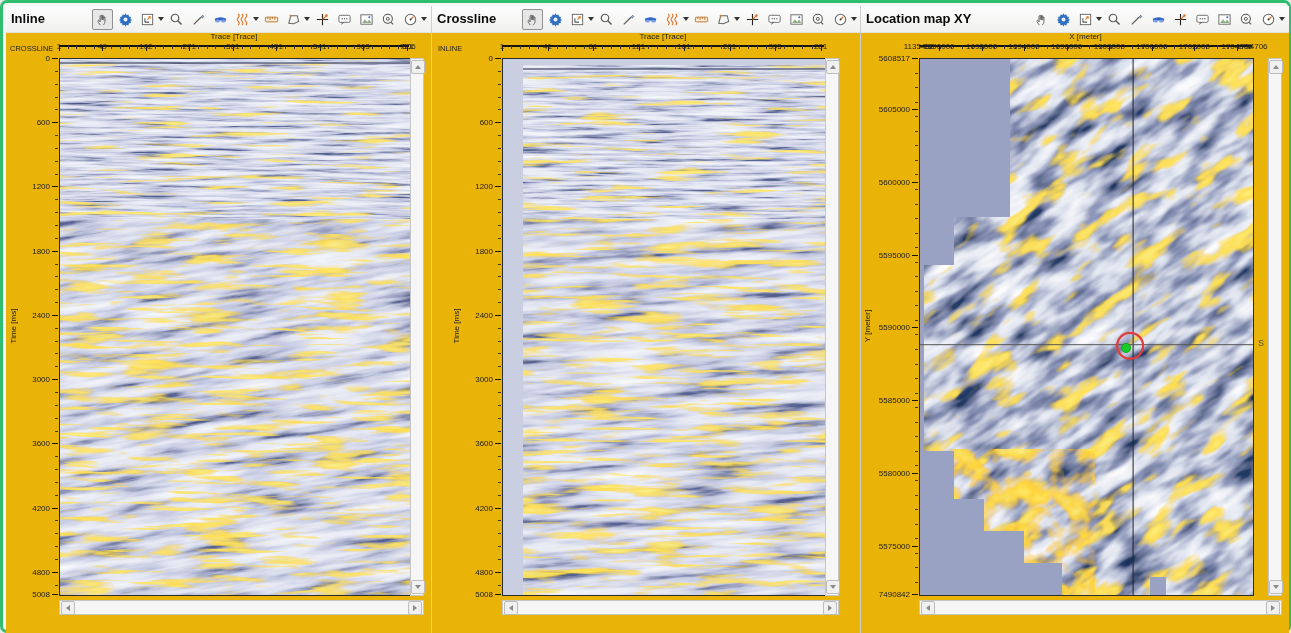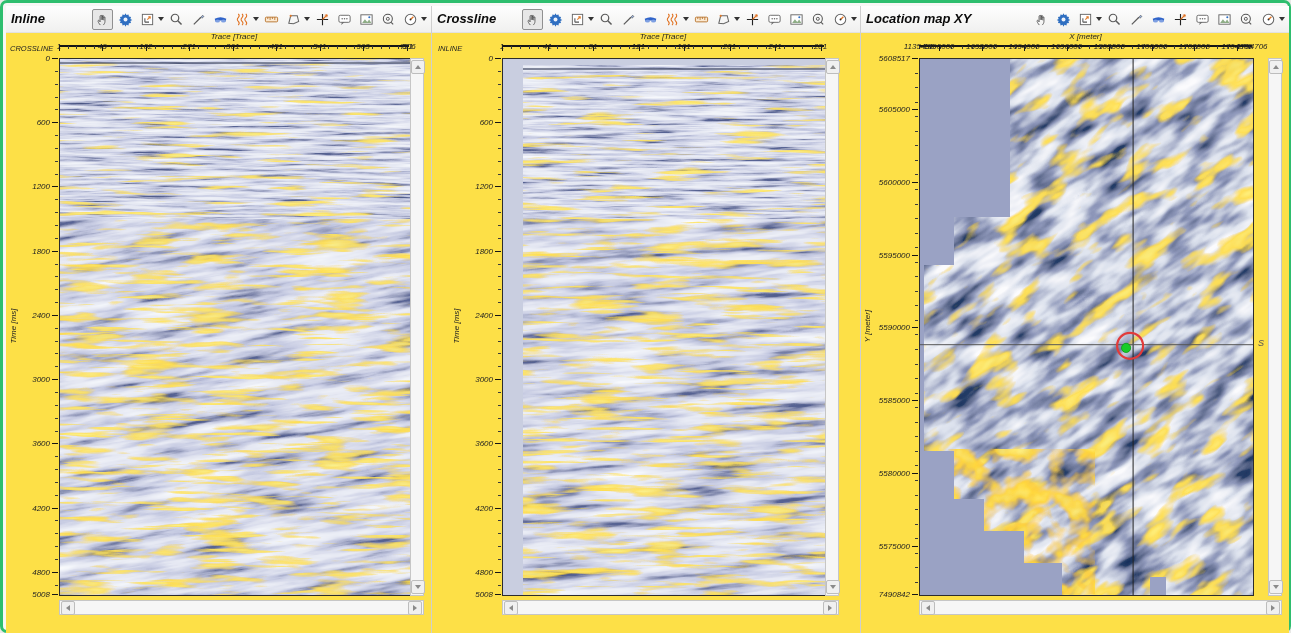--- a/index.html
+++ b/index.html
@@ -1,19 +1,19 @@
 <!DOCTYPE html>
 <html><head>
 <meta charset="utf-8">
 <style>
   html,body{margin:0;padding:0;}
   body{width:1291px;height:633px;position:relative;background:#e9e9e7;
        font-family:"Liberation Sans","DejaVu Sans",sans-serif;overflow:hidden;}
   .frame{position:absolute;inset:0;border:3px solid #2ebe6e;border-radius:7px;background:#f7f7f5;}
-  .panel{position:absolute;top:3px;height:627px;background:#fde047;overflow:hidden;font-style:italic;}
+  .panel{position:absolute;top:3px;height:627px;background:#eab308;overflow:hidden;}
   #p1{left:3px;width:425px;}
   #p2{left:428px;width:429px;border-left:1px solid #cfcfcf;}
   #p3{left:857px;width:428px;border-left:1px solid #cfcfcf;}
   .titlebar{position:absolute;top:0;left:0;right:0;height:26px;
             background:linear-gradient(#fefefe,#f0f0ef);border-bottom:1px solid #e2e2e0;}
   .title{position:absolute;left:5px;top:5px;font-size:13px;font-weight:bold;color:#0b0b0b;}
   .toolbar{position:absolute;right:4px;top:2px;height:22px;display:flex;align-items:center;gap:3px;}
   .tgroup{display:flex;align-items:center;}
   .tbtn{width:19px;height:19px;display:flex;align-items:center;justify-content:center;}
   .tbtn.sel{border:1px solid #909090;background:#e7e7e7;border-radius:2px;}
@@ -585,21 +585,21 @@
           <div class="xt" style="left:45.5px">41</div>
           <div class="xmaj" style="left:91.0px"></div>
           <div class="xt" style="left:91.0px">81</div>
           <div class="xmaj" style="left:136.5px"></div>
           <div class="xt" style="left:136.5px">121</div>
           <div class="xmaj" style="left:182.0px"></div>
           <div class="xt" style="left:182.0px">161</div>
           <div class="xmaj" style="left:227.6px"></div>
           <div class="xt" style="left:227.6px">201</div>
           <div class="xmaj" style="left:273.1px"></div>
-          <div class="xt" style="left:273.1px">241</div>
+          <div class="xt" style="left:273.1px">395</div>
           <div class="xmaj" style="left:318.6px"></div>
           <div class="xt" style="left:318.6px">281</div>
         </div>
     </div>
     <div class="yaxis" style="width:70px">
         <div class="ymin" style="top:0.0px"></div>
         <div class="ymin" style="top:12.8px"></div>
         <div class="ymin" style="top:25.7px"></div>
         <div class="ymin" style="top:38.5px"></div>
         <div class="ymin" style="top:51.4px"></div>

